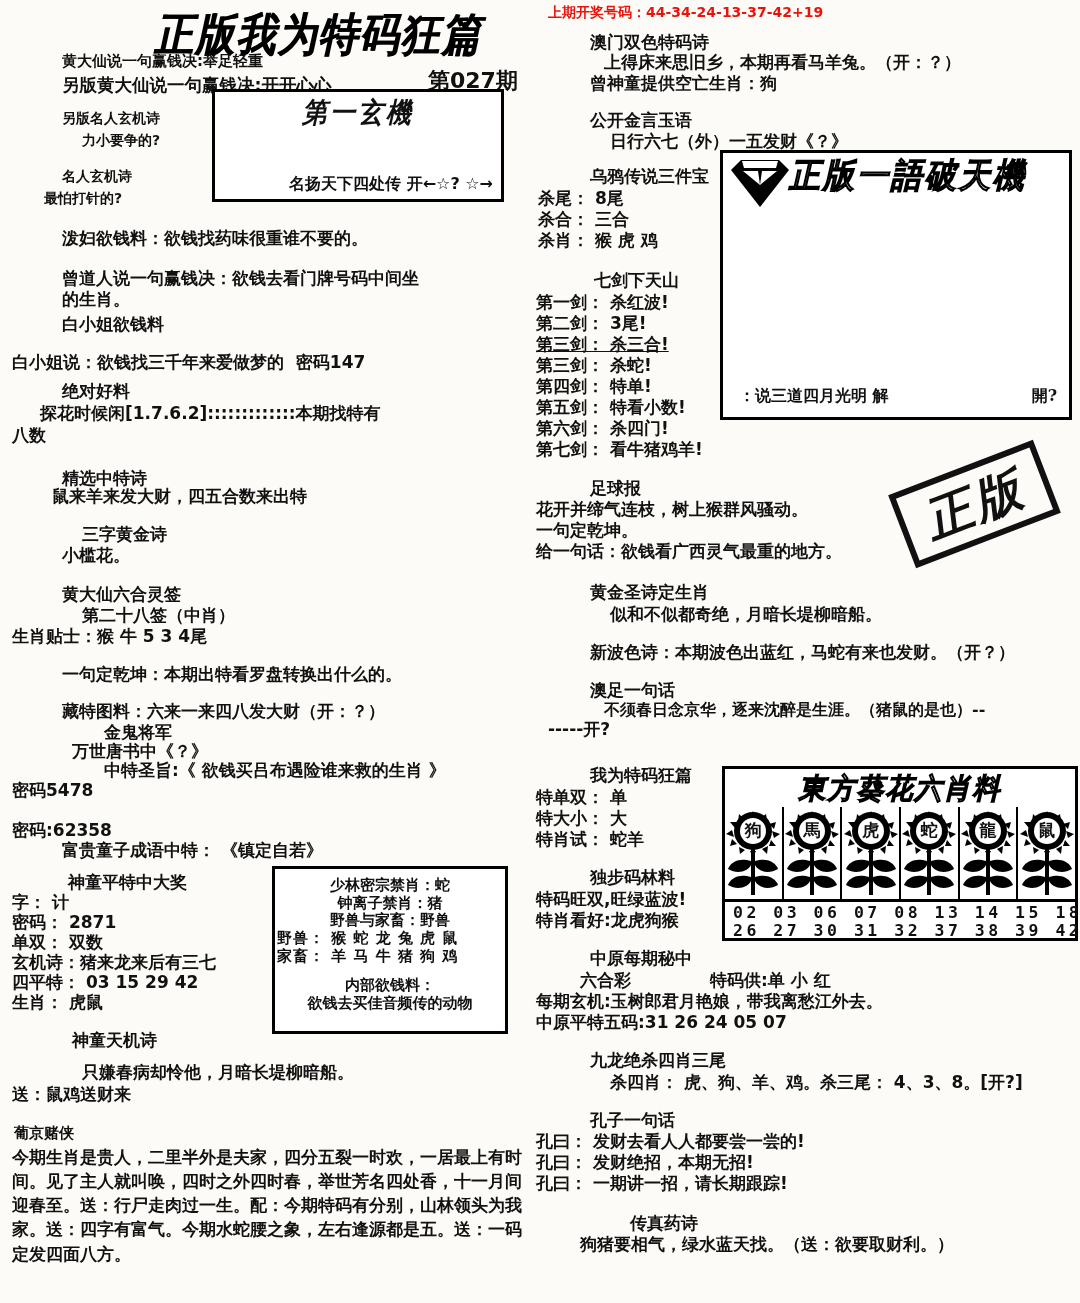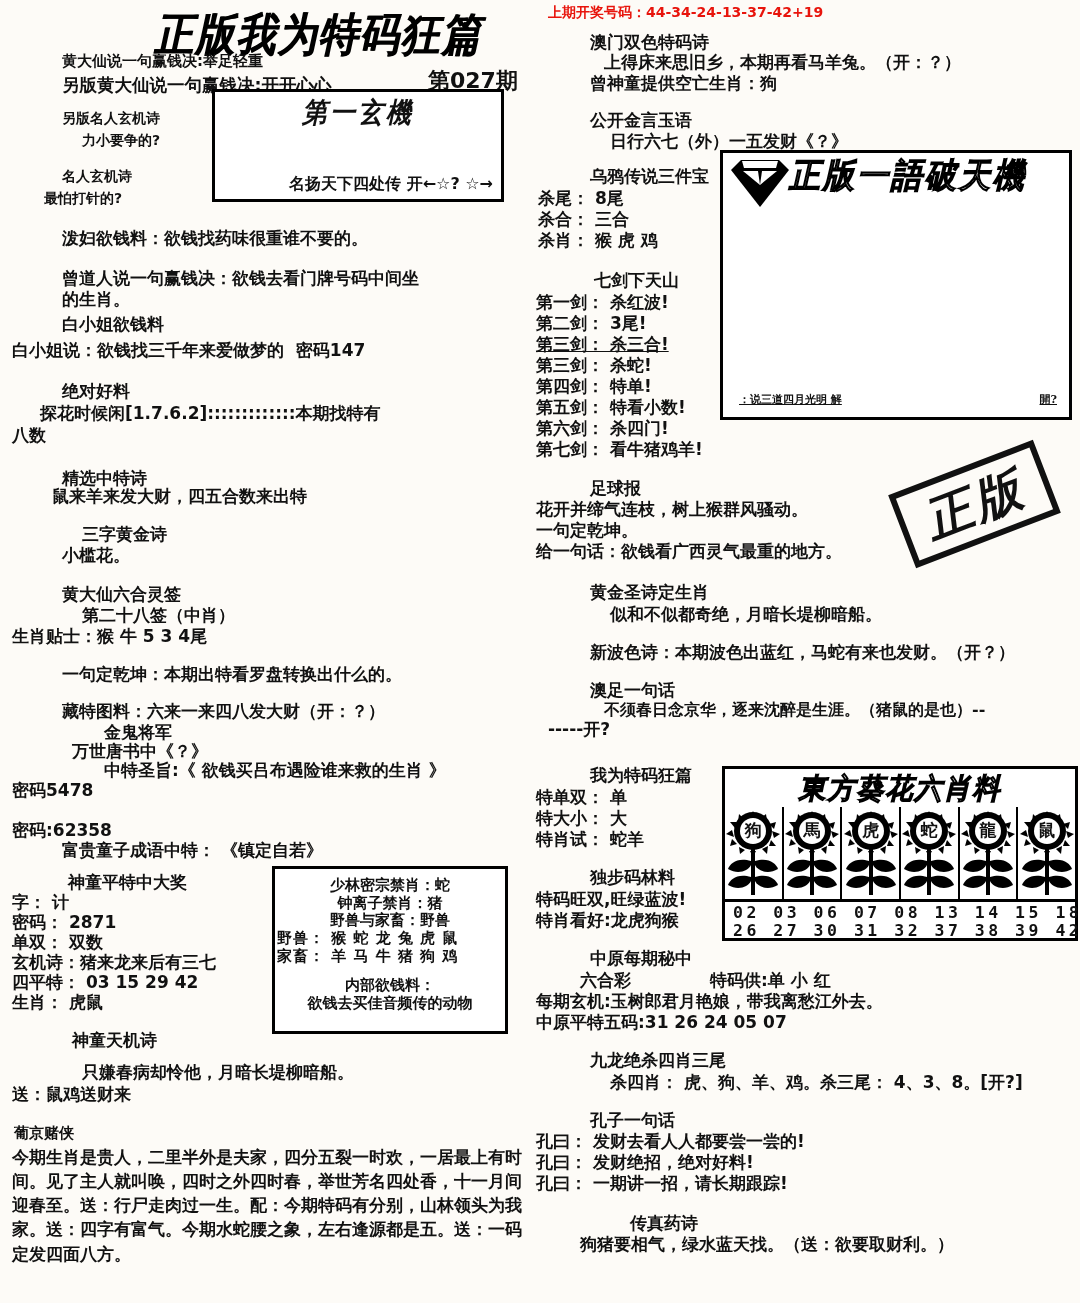--- a/index.html
+++ b/index.html
@@ -66,24 +66,23 @@
   }
   .box-tianji .tj-title{
     position:absolute;left:66px;top:2px;
     font-size:31px;font-weight:bold;font-style:italic;
     letter-spacing:3px;white-space:nowrap;
     -webkit-text-stroke:1px #000;color:#fff;
     transform:scaleY(1.1);
   }
   .box-tianji .tj-foot{
     position:absolute;left:16px;bottom:10px;right:12px;
-    font-size:11px;font-weight:bold;
+    font-size:16px;font-weight:bold;
     display:flex;justify-content:space-between;white-space:nowrap;
     font-family:"DejaVu Serif","Liberation Serif",serif;
-    text-decoration:underline;
   }
 
   .box-kuihua{left:190px;top:766px;width:356px;height:175px;}
   .kh-title{
     text-align:center;font-size:27px;font-weight:bold;font-style:italic;
     letter-spacing:2px;margin-top:2px;
     -webkit-text-stroke:1px #000;color:#fff;
     transform:scaleY(1.05);white-space:nowrap;
   }
   .kh-flowers{display:flex;height:92px;border-bottom:3px solid #000;}
@@ -143,21 +142,21 @@
 
     <div class="tx s18" style="left:62px;top:168px;">名人玄机诗</div>
     <div class="tx s18" style="left:44px;top:190px;">最怕打针的?</div>
 
     <div class="tx s17" style="left:62px;top:228px;">泼妇欲钱料：欲钱找药味很重谁不要的。</div>
 
     <div class="tx s17" style="left:62px;top:268px;">曾道人说一句赢钱决：欲钱去看门牌号码中间坐
 的生肖。</div>
 
     <div class="tx s17" style="left:62px;top:314px;">白小姐欲钱料</div>
-    <div class="tx s17" style="left:12px;top:340px;">白小姐说：欲钱找三千年来爱做梦的  密码147</div>
+    <div class="tx s17" style="left:12px;top:352px;">白小姐说：欲钱找三千年来爱做梦的  密码147</div>
 
     <div class="tx s17" style="left:62px;top:381px;">绝对好料</div>
     <div class="tx s17" style="left:40px;top:403px;">探花时候闲[1.7.6.2]:::::::::::::本期找特有</div>
     <div class="tx s17" style="left:12px;top:425px;">八数</div>
 
     <div class="tx s17" style="left:62px;top:468px;">精选中特诗</div>
     <div class="tx s17" style="left:52px;top:486px;">鼠来羊来发大财，四五合数来出特</div>
 
     <div class="tx s17" style="left:82px;top:524px;">三字黄金诗</div>
     <div class="tx s17" style="left:62px;top:545px;">小槛花。</div>
@@ -258,21 +257,21 @@
     <div class="tx s17" style="left:48px;top:970px;">六合彩</div>
     <div class="tx s17" style="left:178px;top:970px;">特码供:单 小 红</div>
     <div class="tx s17" style="left:4px;top:991px;">每期玄机:玉树郎君月艳娘，带我离愁江外去。</div>
     <div class="tx s17" style="left:4px;top:1012px;">中原平特五码:31 26 24 05 07</div>
 
     <div class="tx s17" style="left:58px;top:1050px;">九龙绝杀四肖三尾</div>
     <div class="tx s17" style="left:78px;top:1072px;">杀四肖： 虎、狗、羊、鸡。杀三尾： 4、3、8。[开?]</div>
 
     <div class="tx s17" style="left:58px;top:1110px;">孔子一句话</div>
     <div class="tx s17" style="left:4px;top:1131px;">孔曰： 发财去看人人都要尝一尝的!</div>
-    <div class="tx s17" style="left:4px;top:1152px;">孔曰： 发财绝招，绝对好料!</div>
+    <div class="tx s17" style="left:4px;top:1152px;">孔曰： 发财绝招，本期无招!</div>
     <div class="tx s17" style="left:4px;top:1173px;">孔曰： 一期讲一招，请长期跟踪!</div>
 
     <div class="tx s17" style="left:98px;top:1213px;">传真药诗</div>
     <div class="tx s17" style="left:48px;top:1234px;">狗猪要相气，绿水蓝天找。（送：欲要取财利。）</div>
 
     <div class="box box-tianji">
       <div class="tj-head">
         <svg class="tj-logo" viewBox="0 0 62 52">
           <path d="M2 13 L60 13 L31 50 Z" fill="#000"></path>
           <path d="M2 13 L12 3 L50 3 L60 13 Z" fill="#000"></path>

